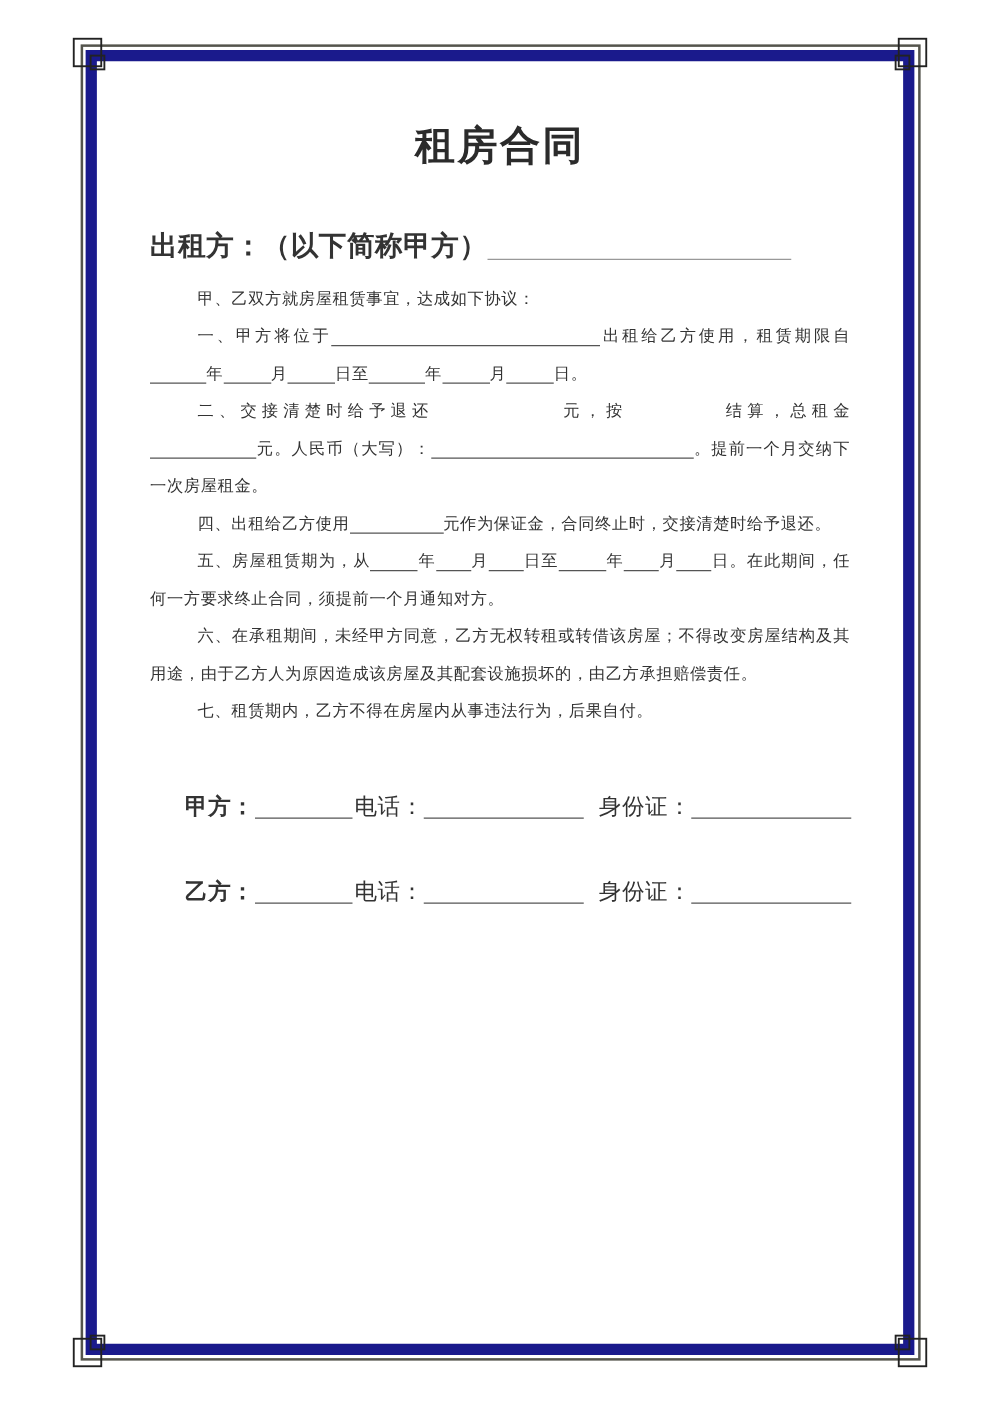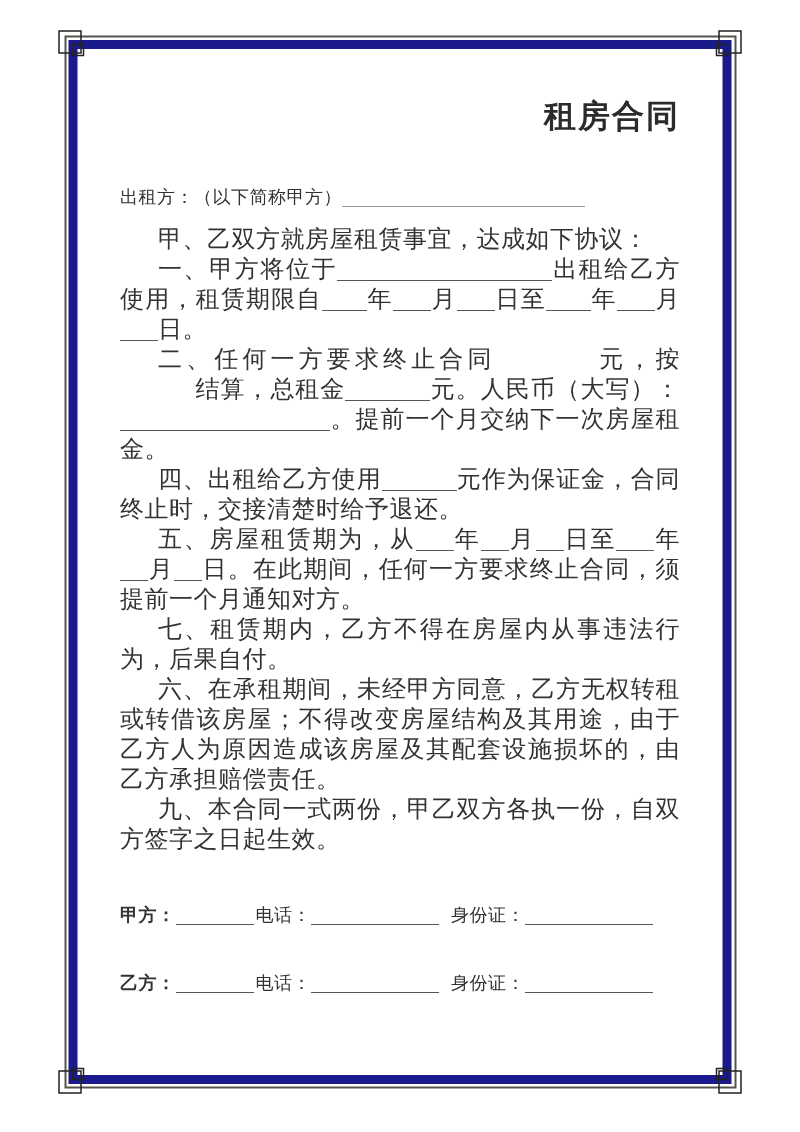--- a/index.html
+++ b/index.html
@@ -1,30 +1,30 @@
 <!DOCTYPE html>
 <html><head>
 <meta charset="utf-8">
 <style>
   html,body{margin:0;padding:0;background:#ffffff;}
   body{width:800px;height:1132px;position:relative;overflow:hidden;
        font-family:"Liberation Serif","DejaVu Serif",serif;color:#333;}
   .frame{position:absolute;left:0;top:0;width:800px;height:1132px;pointer-events:none;}
   .content{position:absolute;left:120px;top:96px;width:560px;}
-  h1.doc-title{margin:0;text-align:right;font-family:"Liberation Sans","DejaVu Sans",sans-serif;
+  h1.doc-title{margin:0;text-align:center;font-family:"Liberation Sans","DejaVu Sans",sans-serif;
        font-size:32px;font-weight:bold;letter-spacing:2px;color:#2b2b2b;line-height:40px;
        margin-bottom:42px;}
-  .party-row{font-size:18px;font-weight:normal;line-height:38px;letter-spacing:0.5px;white-space:nowrap;}
+  .party-row{font-size:22px;font-weight:bold;line-height:38px;letter-spacing:0.5px;white-space:nowrap;}
   .clauses{margin-top:8px;}
-  .clauses p{margin:0;font-size:24px;line-height:30px;letter-spacing:0.5px;
+  .clauses p{margin:0;font-size:13px;line-height:30px;letter-spacing:0.5px;
        text-align:justify;text-indent:38px;}
   .blank{display:inline-block;border-bottom:1px solid #555;height:20px;vertical-align:-4px;}
   .party-row .blank{border-bottom-color:#999;}
   .gap{display:inline-block;height:20px;vertical-align:-4px;}
-  .signatures{margin-top:46px;}
+  .signatures{margin-top:46px;margin-left:28px;}
   .sig-row{font-size:18px;line-height:30px;letter-spacing:0.5px;white-space:nowrap;}
   .sig-row + .sig-row{margin-top:38px;}
   .sig-row .party-label{font-weight:bold;}
   .sig-row .mid-label{margin-left:2px;}
   .sig-row .id-label{margin-left:12px;}
 </style>
 </head>
 <body>
 
 <svg class="frame" viewBox="0 0 800 1132" xmlns="http://www.w3.org/2000/svg">
@@ -45,25 +45,24 @@
 <div class="content">
   <h1 class="doc-title">租房合同</h1>
 
   <div class="parties" id="parties">
       <div class="party-row"><span>出租方：</span><span>（以下简称甲方）</span><span class="blank" style="width: 243px;"></span></div>
     </div>
 
   <div class="clauses" id="clauses">
       <p><span>甲、乙双方就房屋租赁事宜，达成如下协议：</span></p>
       <p><span>一、甲方将位于</span><span class="blank" style="width: 215px;"></span><span>出租给乙方使用，租赁期限自</span><span class="blank" style="width: 45px;"></span><span>年</span><span class="blank" style="width: 38px;"></span><span>月</span><span class="blank" style="width: 38px;"></span><span>日至</span><span class="blank" style="width: 45px;"></span><span>年</span><span class="blank" style="width: 38px;"></span><span>月</span><span class="blank" style="width: 38px;"></span><span>日。</span></p>
-      <p><span>二、任何一方要求终止合同</span><span class="gap" style="width: 100px;"></span><span>元，按</span><span class="gap" style="width: 75px;"></span><span>结算，总租金</span><span class="blank" style="width: 85px;"></span><span>元。人民币（大写）：</span><span class="blank" style="width: 210px;"></span><span>。提前一个月交纳下一次房屋租金。</span></p>
+      <p><span>二、交接清楚时给予退还</span><span class="gap" style="width: 100px;"></span><span>元，按</span><span class="gap" style="width: 75px;"></span><span>结算，总租金</span><span class="blank" style="width: 85px;"></span><span>元。人民币（大写）：</span><span class="blank" style="width: 210px;"></span><span>。提前一个月交纳下一次房屋租金。</span></p>
       <p><span>四、出租给乙方使用</span><span class="blank" style="width: 75px;"></span><span>元作为保证金，合同终止时，交接清楚时给予退还。</span></p>
       <p><span>五、房屋租赁期为，从</span><span class="blank" style="width: 38px;"></span><span>年</span><span class="blank" style="width: 28px;"></span><span>月</span><span class="blank" style="width: 28px;"></span><span>日至</span><span class="blank" style="width: 38px;"></span><span>年</span><span class="blank" style="width: 28px;"></span><span>月</span><span class="blank" style="width: 28px;"></span><span>日。在此期间，任何一方要求终止合同，须提前一个月通知对方。</span></p>
+      <p><span>六、在承租期间，未经甲方同意，乙方无权转租或转借该房屋；不得改变房屋结构及其用途，由于乙方人为原因造成该房屋及其配套设施损坏的，由乙方承担赔偿责任。</span></p>
       <p><span>七、租赁期内，乙方不得在房屋内从事违法行为，后果自付。</span></p>
-      <p><span>六、在承租期间，未经甲方同意，乙方无权转租或转借该房屋；不得改变房屋结构及其用途，由于乙方人为原因造成该房屋及其配套设施损坏的，由乙方承担赔偿责任。</span></p>
-      <p><span>九、本合同一式两份，甲乙双方各执一份，自双方签字之日起生效。</span></p>
     </div>
 
   <div class="signatures" id="signatures">
       <div class="sig-row"><span class="party-label">甲方：</span><span class="blank" style="width: 78px;"></span><span class="mid-label">电话：</span><span class="blank" style="width: 128px;"></span><span class="id-label">身份证：</span><span class="blank" style="width: 128px;"></span></div>
       <div class="sig-row"><span class="party-label">乙方：</span><span class="blank" style="width: 78px;"></span><span class="mid-label">电话：</span><span class="blank" style="width: 128px;"></span><span class="id-label">身份证：</span><span class="blank" style="width: 128px;"></span></div>
     </div>
 </div>
 
 </body></html>

